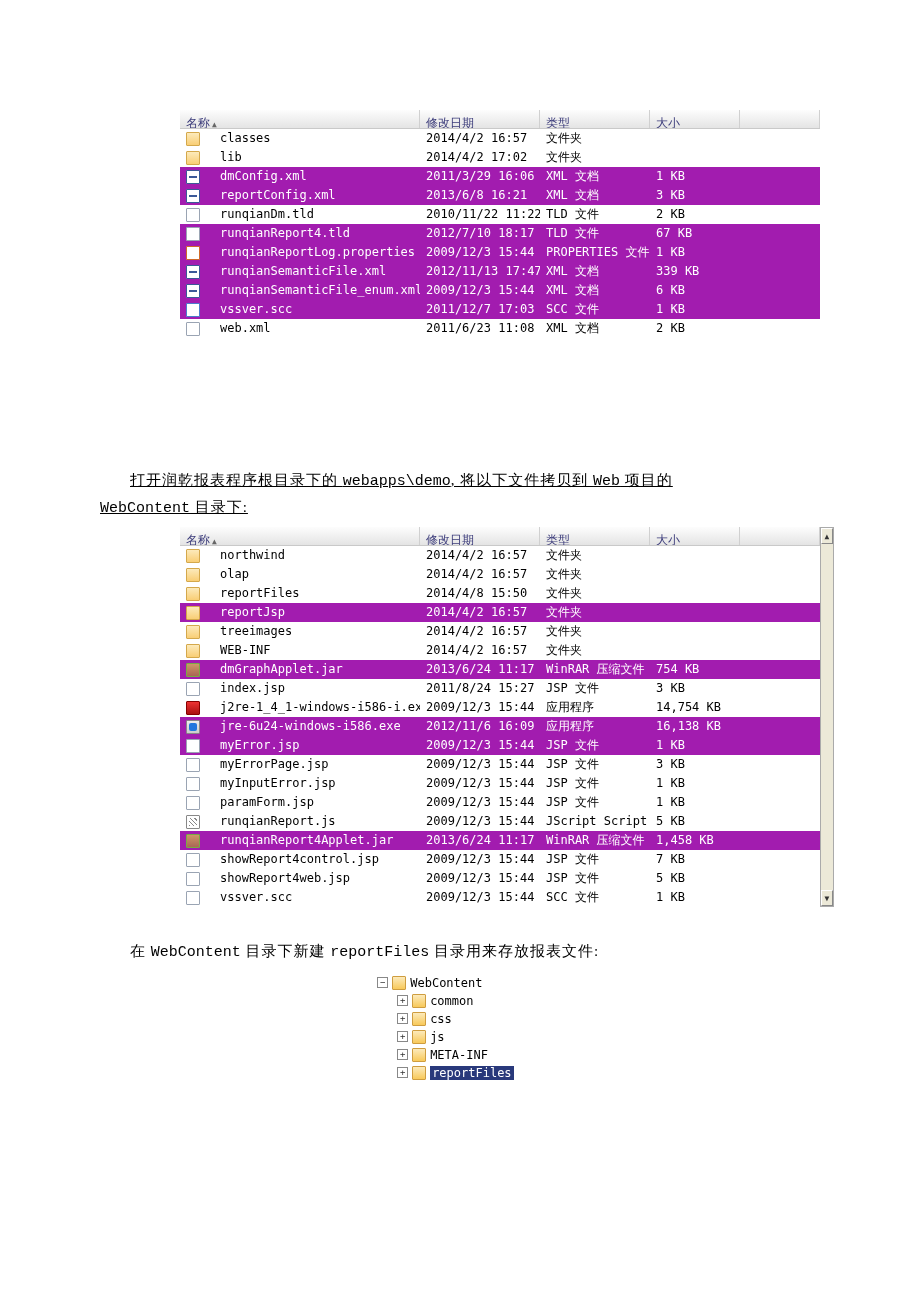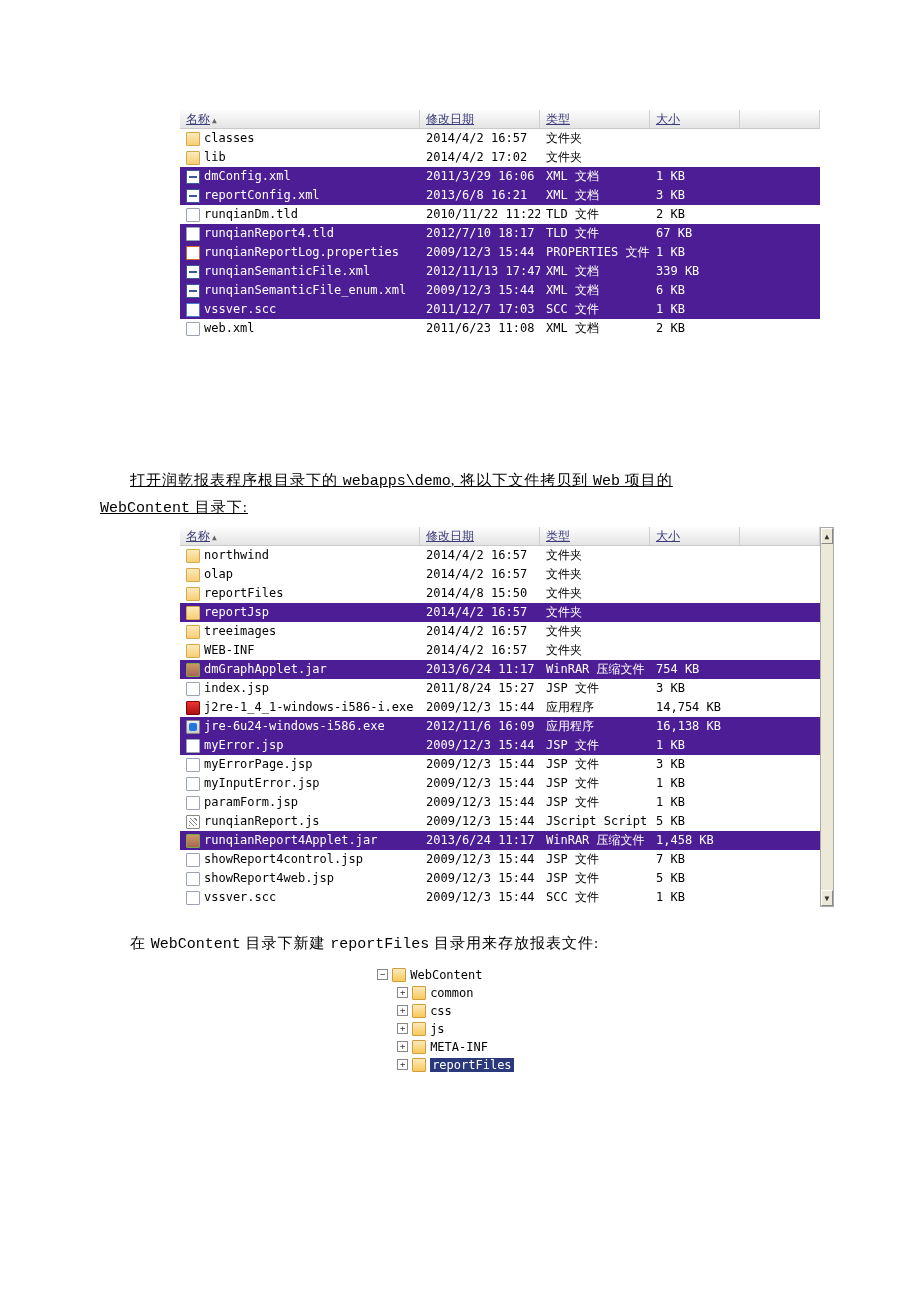--- a/index.html
+++ b/index.html
@@ -53,21 +53,21 @@
     justify-content: center;
     font-size: 8px;
     color: #333;
   }
   .fl-header {
     display: grid;
     grid-template-columns: 240px 120px 110px 90px auto;
     background: linear-gradient(#fdfdfd, #e4e4e4);
     border-bottom: 1px solid #c9c9c9;
     height: 18px;
-    line-height: 18px;
+    line-height: 26px;
   }
   .fl-header > div {
     padding: 0 6px;
     border-right: 1px solid #d0d0d0;
     color: #3b3b7a;
     text-decoration: underline;
     white-space: nowrap;
     overflow: hidden;
   }
   .sort {
@@ -85,28 +85,28 @@
   }
   .fl-row > div {
     padding: 0 6px;
     white-space: nowrap;
     overflow: hidden;
     color: #000;
   }
   .fl-row .col-name {
     display: flex;
     align-items: center;
-    gap: 4px;
+    gap: 20px;
   }
   .fl-row .col-size {
     text-align: left;
     padding-right: 10px;
   }
   .fl-row.sel {
-    background: #4c1d95;
+    background: #a21caf;
   }
   .fl-row.sel > div {
     color: #fff;
   }
   .icn {
     width: 14px;
     height: 14px;
     display: inline-block;
     flex: 0 0 14px;
     border-radius: 1px;
@@ -190,21 +190,21 @@
     font-size: 15px;
     line-height: 1.7;
     text-align: justify;
     letter-spacing: 1px;
   }
   .para.first {
     text-indent: 2em;
     text-decoration: underline;
   }
   .para.tight {
-    margin: 24px 0 8px 0;
+    margin: 32px 0 8px 0;
     text-indent: 2em;
   }
   .mono {
     font-family: "Courier New", monospace;
     letter-spacing: 0;
   }
 
   .tree {
     width: 200px;
     margin: 0 auto;

